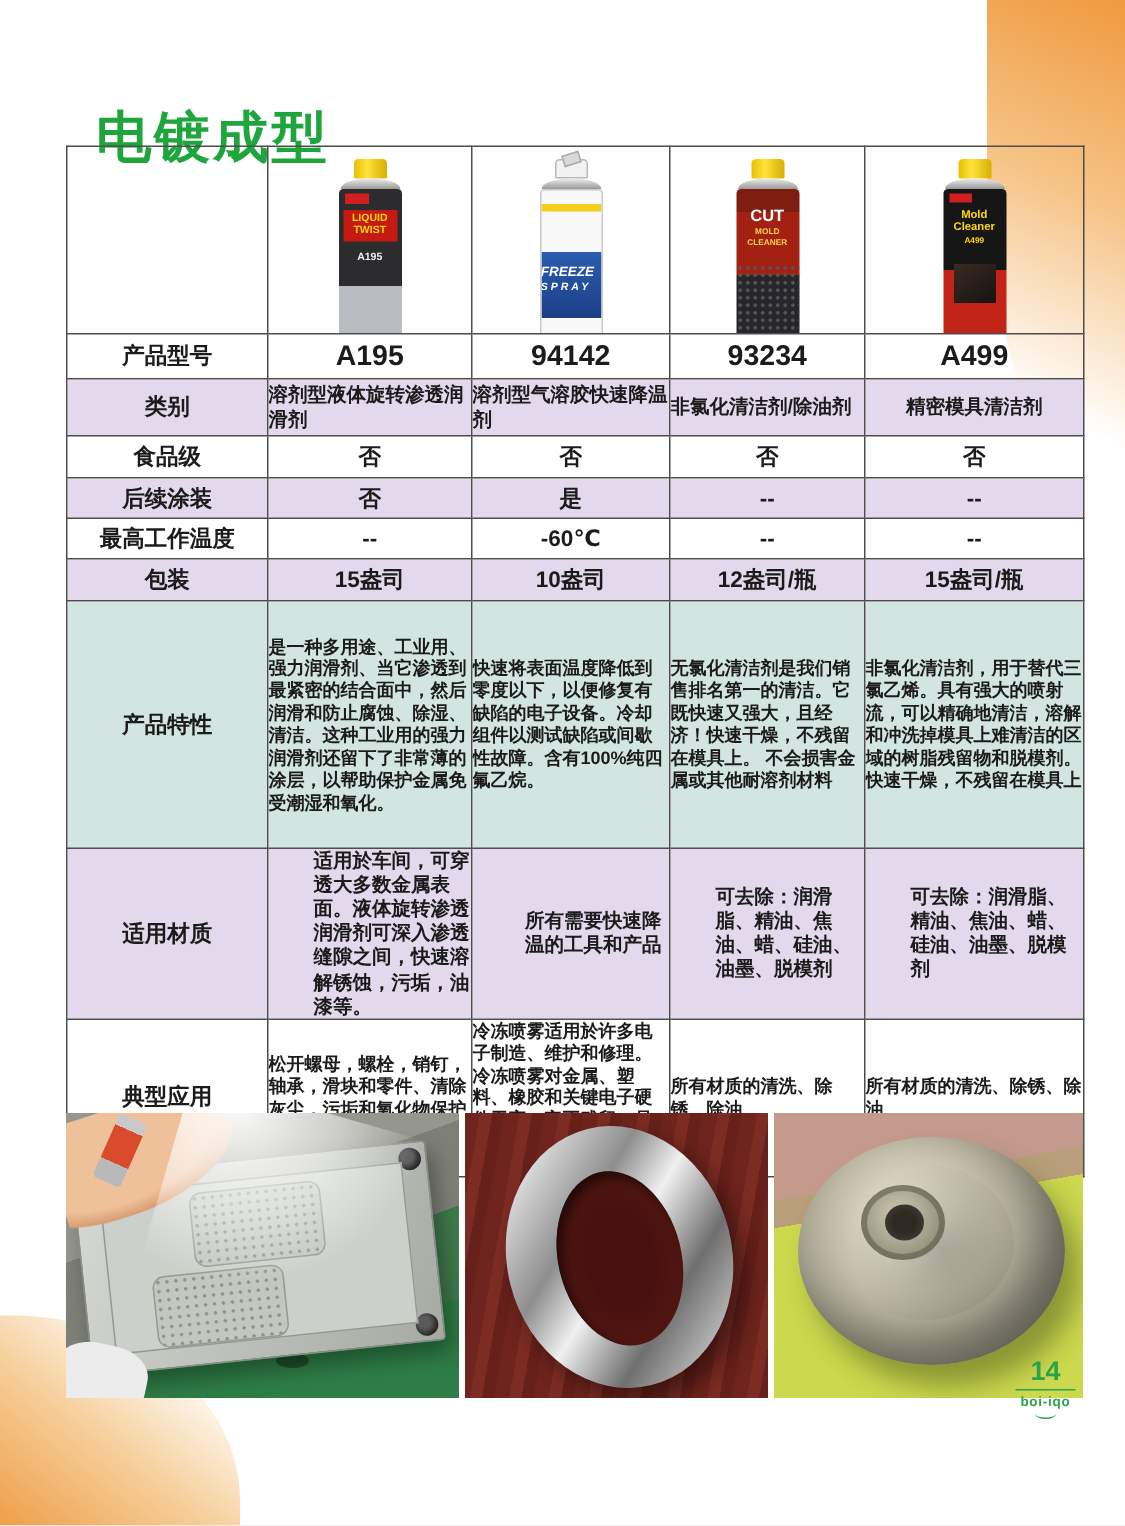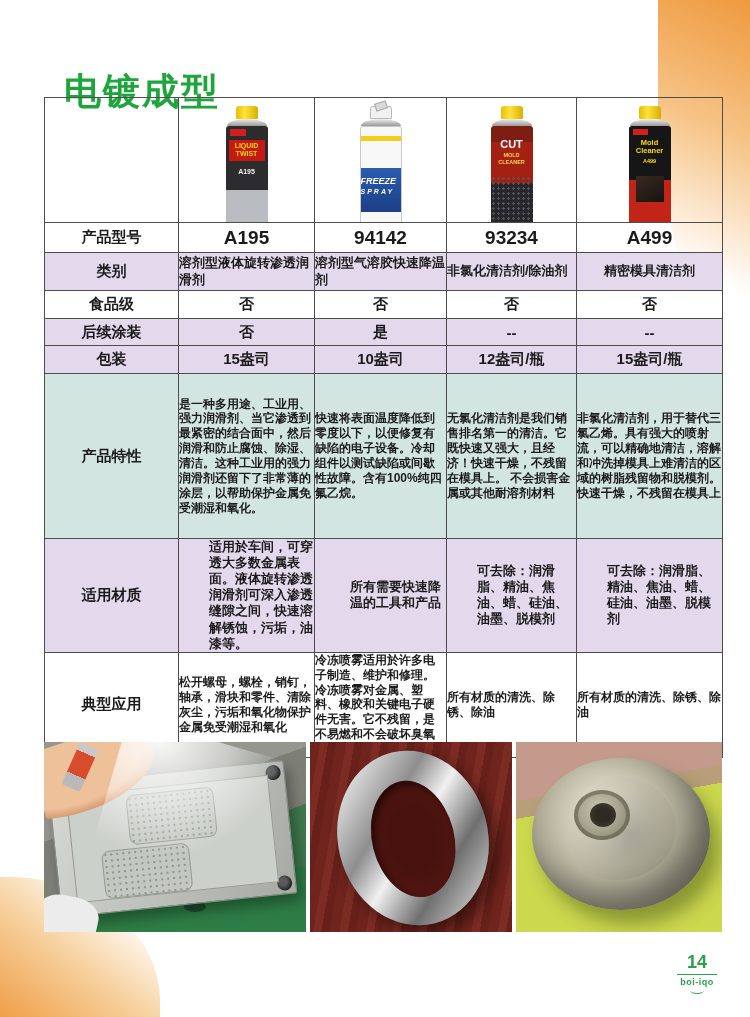--- a/index.html
+++ b/index.html
@@ -111,21 +111,21 @@
     background:radial-gradient(circle at 42% 38%,#ddd8c6 0 18%,#b5b19c 45%,#979482 68%,#807d6c 85%,#6f6d5e 100%);
     box-shadow:10px 14px 18px rgba(60,70,20,.45),inset -14px -18px 26px rgba(0,0,0,.28);}
   .p3-dish{position:absolute;left:40px;top:34px;width:120px;height:104px;border-radius:50%;
     background:radial-gradient(circle at 60% 55%,rgba(0,0,0,.22),rgba(0,0,0,0) 65%);}
   .p3-hub{position:absolute;left:58px;top:48px;width:56px;height:50px;border-radius:50%;
     background:radial-gradient(circle at 45% 40%,#cfcab4,#8f8c78 75%);box-shadow:inset 0 0 0 4px rgba(90,88,70,.55);}
   .p3-hole{position:absolute;left:74px;top:61px;width:26px;height:24px;border-radius:50%;
     background:radial-gradient(#2e2a22 40%,#4a443a);}
 
   
-  .footer{position:absolute;left:664px;top:952px;width:66px;text-align:center;color:#2aa24a;}
+  .footer{position:absolute;left:664px;top:904px;width:66px;text-align:center;color:#2aa24a;}
   .footer .num{font-size:18px;font-weight:600;}
   .footer .rule{width:40px;height:0;border-bottom:1.5px solid #2aa24a;margin:1px auto 2px;}
   .footer .logo{font-size:9px;font-weight:700;letter-spacing:.5px;}
   .footer .smile{width:14px;height:6px;margin:0 auto;border-bottom:1.5px solid #2aa24a;border-radius:0 0 50% 50%;}
 </style>
 </head>
 <body>
 
 <div class="page">
 
@@ -226,20 +226,27 @@
     </tr>
 
     <tr class="r-coat lav">
       <td class="lbl">后续涂装</td>
       <td class="val">否</td>
       <td class="val">是</td>
       <td class="val">--</td>
       <td class="val">--</td>
     </tr>
 
+    <tr class="r-temp">
+      <td class="lbl">最高工作温度</td>
+      <td class="val">--</td>
+      <td class="val">-60℃</td>
+      <td class="val">--</td>
+      <td class="val">--</td>
+    </tr>
 
     <tr class="r-pack lav">
       <td class="lbl">包装</td>
       <td class="val">15盎司</td>
       <td class="val">10盎司</td>
       <td class="val">12盎司/瓶</td>
       <td class="val">15盎司/瓶</td>
     </tr>
 
     <tr class="r-feat">

